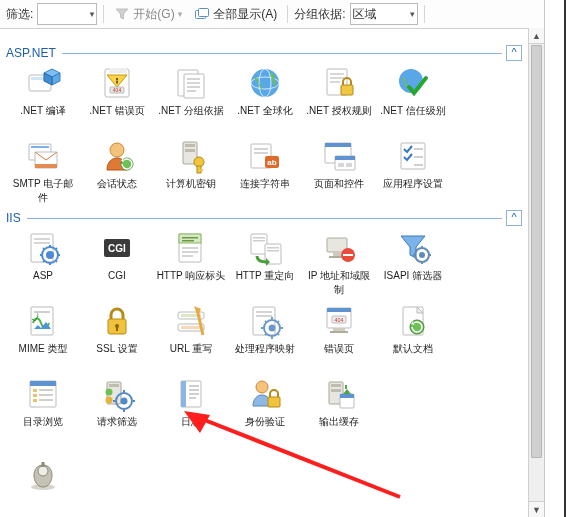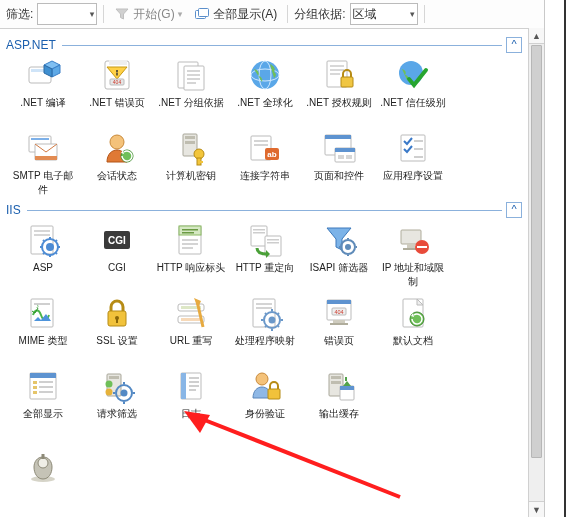--- a/index.html
+++ b/index.html
@@ -82,21 +82,21 @@
     justify-content: center;
   }
 
   .content {
     position: absolute;
     left: 0;
     top: 28px;
     right: 16px;
     bottom: 0;
     overflow: hidden;
-    padding: 4px 6px;
+    padding: 12px 6px;
   }
   .scroll {
     position: absolute;
     right: 0;
     top: 28px;
     bottom: 0;
     width: 15px;
     background: #efefef;
     border-left: 1px solid #d0d0d0;
   }
@@ -464,40 +464,40 @@
                 <path d="M10 26c0 5 5 6 10 6" fill="none" stroke="#4aa038" stroke-width="3"></path>
                 <path d="M19 28l4 4-4 4z" fill="#4aa038"></path>
               </svg>
         </div>
         <div class="label">HTTP 重定向</div>
       </div>
 
       <div class="item">
         <div class="icon">
 <svg width="36" height="36" viewBox="0 0 36 36">
-                <path d="M6 6h24l-9 11v11l-6-3V17z" fill="#7cb3e8" stroke="#3c79bb"></path>
-                <circle cx="27" cy="25" r="7" fill="none" stroke="#5f8bb9" stroke-width="2"></circle>
-                <circle cx="27" cy="25" r="3" fill="#5f8bb9"></circle>
-                <path d="M27 17v-1M27 34v-1M19 25h-1M36 25h-1" stroke="#5f8bb9" stroke-width="2"></path>
-              </svg>
-        </div>
-        <div class="label">ISAPI 筛选器</div>
-      </div>
-
-      <div class="item">
-        <div class="icon">
-<svg width="36" height="36" viewBox="0 0 36 36">
                 <rect x="6" y="8" width="20" height="14" rx="1" fill="#e7e6e0" stroke="#b0ad9c"></rect>
                 <rect x="12" y="22" width="8" height="4" fill="#cfccbf"></rect>
                 <rect x="8" y="26" width="16" height="2" fill="#b0ad9c"></rect>
                 <circle cx="27" cy="25" r="7" fill="#e84b3a"></circle>
                 <rect x="22" y="24" width="10" height="2" fill="#fff"></rect>
               </svg>
         </div>
         <div class="label">IP 地址和域限制</div>
+      </div>
+
+      <div class="item">
+        <div class="icon">
+<svg width="36" height="36" viewBox="0 0 36 36">
+                <path d="M6 6h24l-9 11v11l-6-3V17z" fill="#7cb3e8" stroke="#3c79bb"></path>
+                <circle cx="27" cy="25" r="7" fill="none" stroke="#5f8bb9" stroke-width="2"></circle>
+                <circle cx="27" cy="25" r="3" fill="#5f8bb9"></circle>
+                <path d="M27 17v-1M27 34v-1M19 25h-1M36 25h-1" stroke="#5f8bb9" stroke-width="2"></path>
+              </svg>
+        </div>
+        <div class="label">ISAPI 筛选器</div>
       </div>
 
       <div class="item">
         <div class="icon">
 <svg width="36" height="36" viewBox="0 0 36 36">
                 <rect x="6" y="4" width="22" height="28" rx="1" fill="#fff" stroke="#bbb"></rect>
                 <rect x="9" y="8" width="16" height="2" fill="#cfcfcf"></rect>
                 <path d="M8 20c2-6 6-6 8 0s6 6 8 0" fill="none" stroke="#4db54a" stroke-width="2"></path>
                 <path d="M9 26l4-4 3 3 5-6 5 7z" fill="#4e94db"></path>
                 <path d="M7 16l3 2 3-5" stroke="#2a9427" fill="none"></path>
@@ -581,21 +581,21 @@
                 <rect x="5" y="5" width="26" height="26" rx="1" fill="#fff" stroke="#bbb"></rect>
                 <rect x="5" y="5" width="26" height="5" fill="#5e93d0"></rect>
                 <rect x="8" y="13" width="4" height="3" fill="#e5c56a"></rect>
                 <rect x="14" y="13" width="14" height="2" fill="#cfcfcf"></rect>
                 <rect x="8" y="18" width="4" height="3" fill="#e5c56a"></rect>
                 <rect x="14" y="18" width="14" height="2" fill="#cfcfcf"></rect>
                 <rect x="8" y="23" width="4" height="3" fill="#e5c56a"></rect>
                 <rect x="14" y="23" width="14" height="2" fill="#cfcfcf"></rect>
               </svg>
         </div>
-        <div class="label">全部显示</div>
+        <div class="label">目录浏览</div>
       </div>
 
       <div class="item">
         <div class="icon">
 <svg width="36" height="36" viewBox="0 0 36 36">
                 <rect x="8" y="6" width="14" height="22" rx="1" fill="#e7e6e0" stroke="#a9a79a"></rect>
                 <rect x="10" y="8" width="10" height="3" fill="#bfbdb0"></rect>
                 <circle cx="10" cy="16" r="3.5" fill="#6fbf59"></circle>
                 <circle cx="10" cy="24" r="3.5" fill="#e6b23a"></circle>
                 <circle cx="25" cy="25" r="8" fill="none" stroke="#5389c4" stroke-width="2"></circle>

